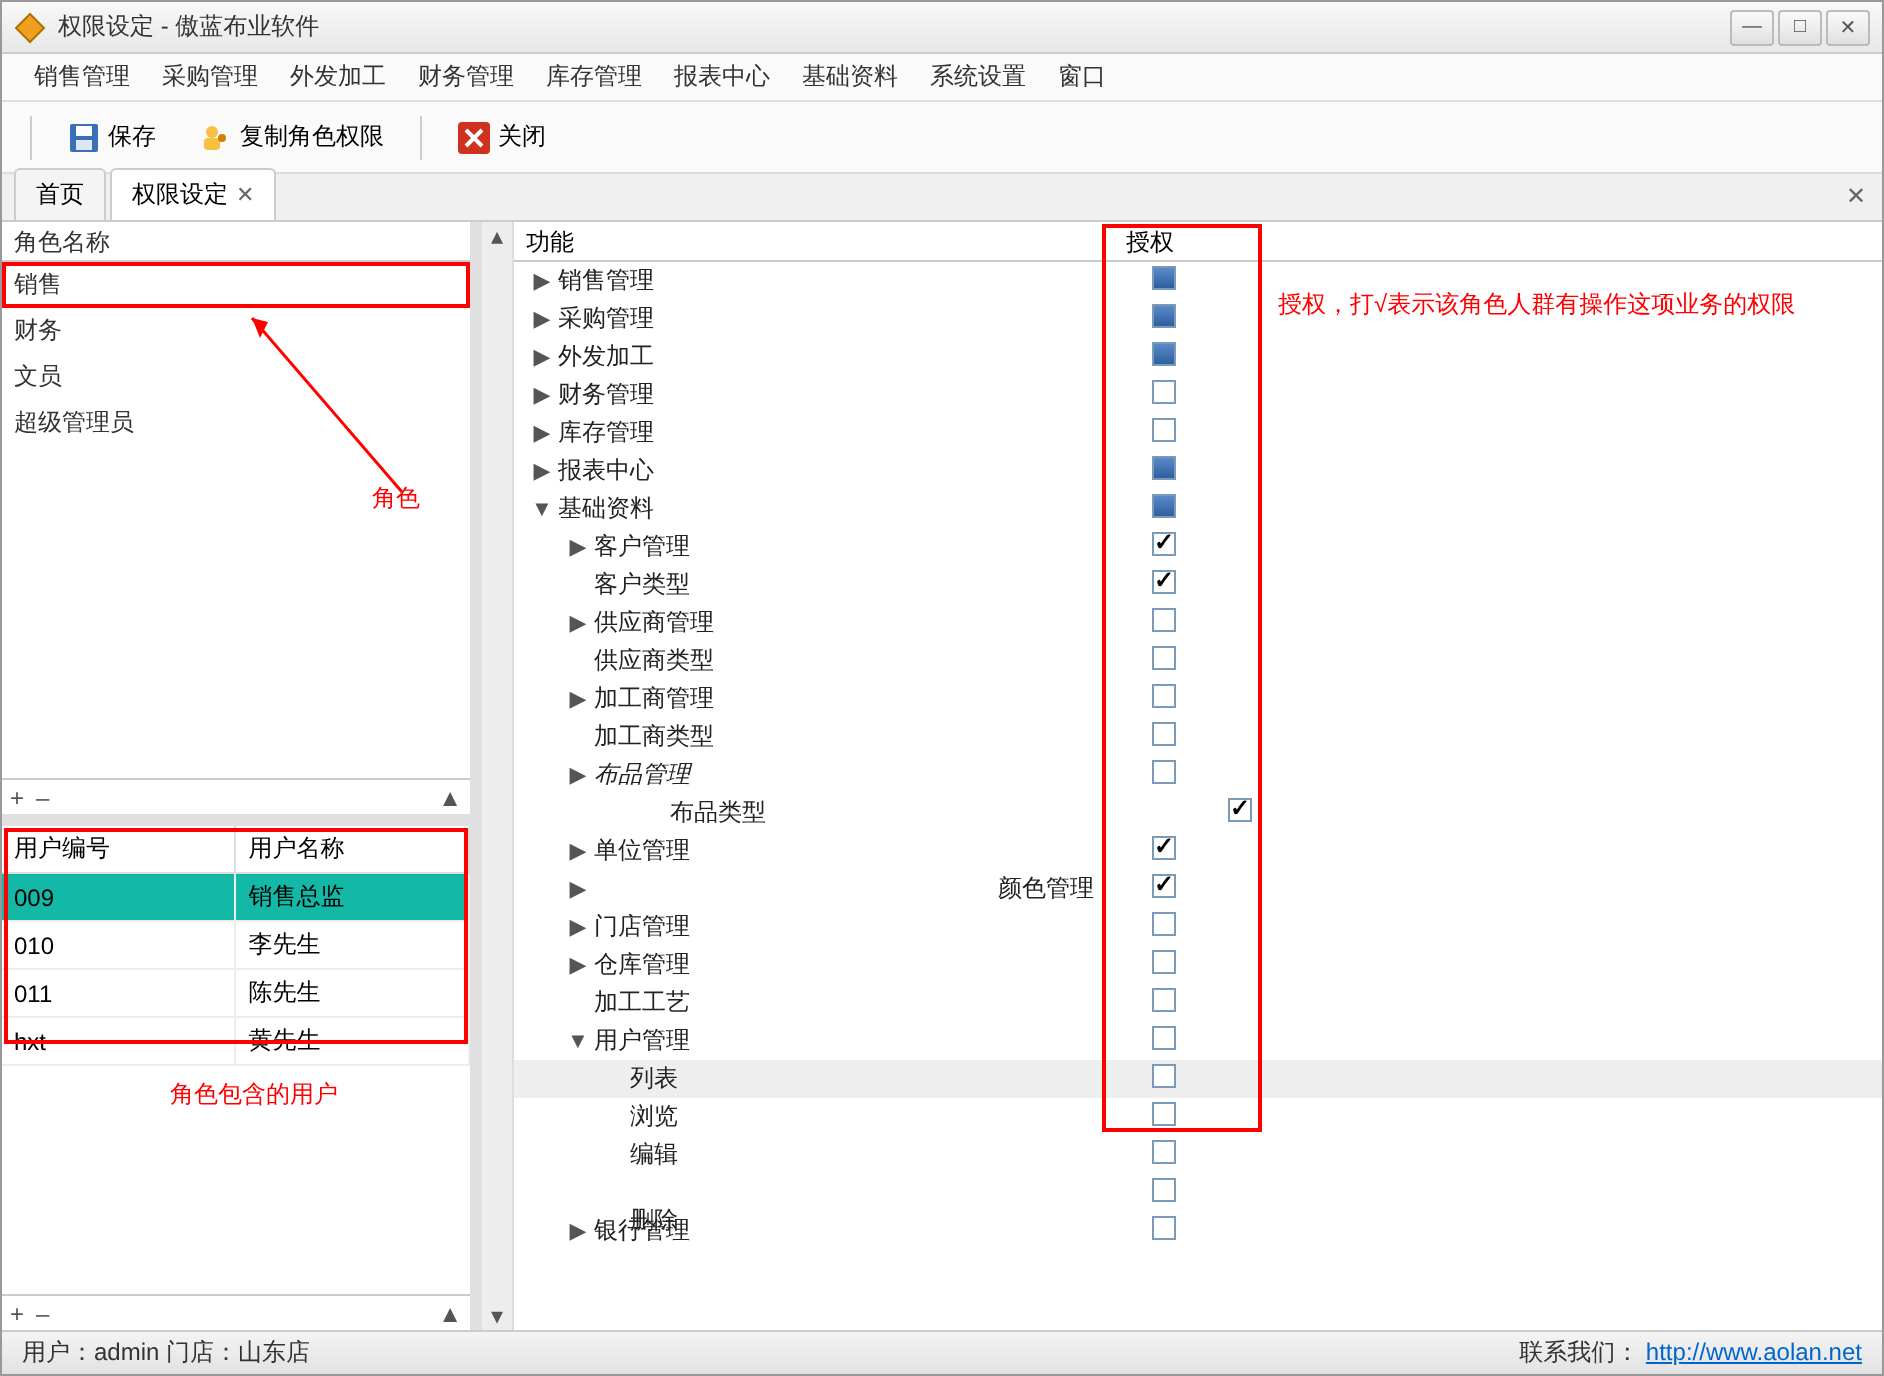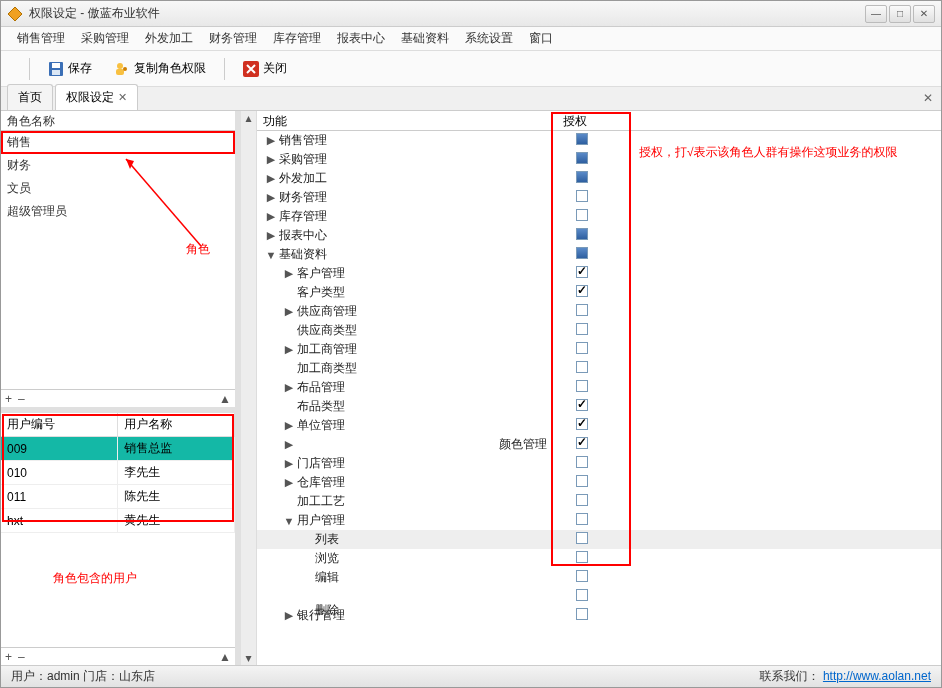--- a/index.html
+++ b/index.html
@@ -10,21 +10,21 @@
 .titlebar .app-icon { width: 16px; height: 16px; margin-right: 6px; }
 .titlebar .title { flex: 1; color: #333; }
 .titlebar .win-btns { display: flex; gap: 2px; }
 .titlebar .win-btn { width: 22px; height: 18px; border: 1px solid #bbb; border-radius: 2px; background: linear-gradient(#fafafa,#e0e0e0); display: flex; align-items: center; justify-content: center; font-size: 10px; color: #555; cursor: pointer; }
 
 
 .menubar { height: 24px; background: #fafafa; border-bottom: 1px solid #ddd; display: flex; align-items: center; padding: 0 10px; gap: 4px; }
 .menubar .mi { padding: 3px 6px; color: #333; cursor: pointer; }
 
 
-.toolbar { height: 36px; background: #fafafa; border-bottom: 1px solid #ddd; display: flex; align-items: center; padding: 0 24px; gap: 6px; }
+.toolbar { height: 36px; background: #fafafa; border-bottom: 1px solid #ddd; display: flex; align-items: center; padding: 0 10px; gap: 6px; }
 .toolbar .tbtn { display: flex; align-items: center; gap: 4px; padding: 4px 8px; cursor: pointer; border-radius: 2px; }
 .toolbar .sep { width: 1px; height: 22px; background: #ccc; margin: 0 4px; }
 .icon-save { width: 16px; height: 16px; }
 .icon-copy { width: 16px; height: 16px; }
 .icon-close { width: 16px; height: 16px; }
 
 
 .tabbar { height: 24px; background: #f0f0f0; display: flex; align-items: flex-end; padding: 0 6px; border-bottom: 1px solid #ccc; position: relative; }
 .tab { padding: 4px 10px; border: 1px solid #ccc; border-bottom: none; background: #f4f4f4; margin-right: 2px; border-radius: 3px 3px 0 0; display: flex; align-items: center; gap: 4px; cursor: pointer; }
 .tab.active { background: #fff; }
@@ -188,21 +188,21 @@
               <td>011</td>
               <td>陈先生</td>
             </tr>
             <tr>
               <td>hxt</td>
               <td>黄先生</td>
             </tr>
           </tbody>
       </table>
       <div class="redbox"></div>
-      <div class="annot" style="left:52px; top:126px;margin-top:31px;">角色包含的用户</div>
+      <div class="annot" style="left:84px; top:126px;">角色包含的用户</div>
       <div class="footer">
         <span>+</span>
         <span>–</span>
         <span style="margin-left:auto">▲</span>
       </div>
     </div>
   </div>
 
   <div class="scrollgutter">
     <span class="arrow">▴</span>
@@ -289,27 +289,27 @@
         </div>
         <div class="treeitem">
           <span class="indent" style="width: 26px;"></span>
           <span class="toggle"></span>
           <span class="lbl" style="width: 252px; flex: 0 0 auto;">加工商类型</span>
           <span class="cbwrap"><span class="cb "></span></span>
         </div>
         <div class="treeitem">
           <span class="indent" style="width: 26px;"></span>
           <span class="toggle">▶</span>
-          <span class="lbl" style="width: 252px; flex: 0 0 auto;">布品管理</span>
-          <span class="cbwrap"><span class="cb "></span></span>
-        </div>
-        <div class="treeitem">
-          <span class="indent" style="width: 26px;"></span>
-          <span class="toggle"></span>
-          <span class="lbl" style="width: 252px; flex: 0 0 auto;">布品类型</span>
+          <span class="lbl" style="width: 252px; flex: 0 0 auto; font-style: italic;">布品管理</span>
+          <span class="cbwrap"><span class="cb "></span></span>
+        </div>
+        <div class="treeitem">
+          <span class="indent" style="width: 26px;"></span>
+          <span class="toggle"></span>
+          <span class="lbl" style="width: 252px; flex: 0 0 auto; margin-left: 38px;">布品类型</span>
           <span class="cbwrap"><span class="cb checked"></span></span>
         </div>
         <div class="treeitem">
           <span class="indent" style="width: 26px;"></span>
           <span class="toggle">▶</span>
           <span class="lbl" style="width: 252px; flex: 0 0 auto;">单位管理</span>
           <span class="cbwrap"><span class="cb checked"></span></span>
         </div>
         <div class="treeitem">
           <span class="indent" style="width: 26px;"></span>

